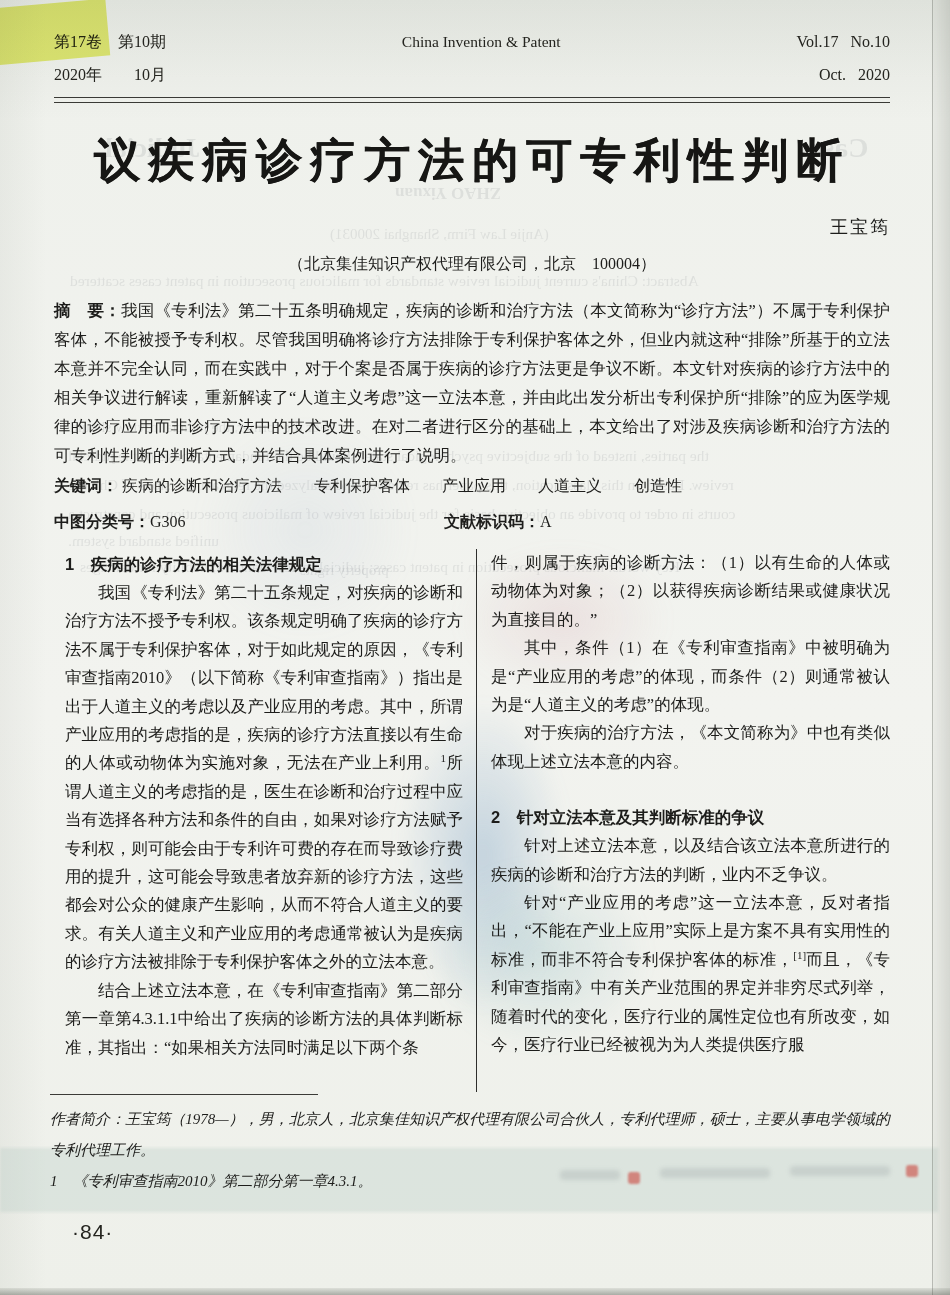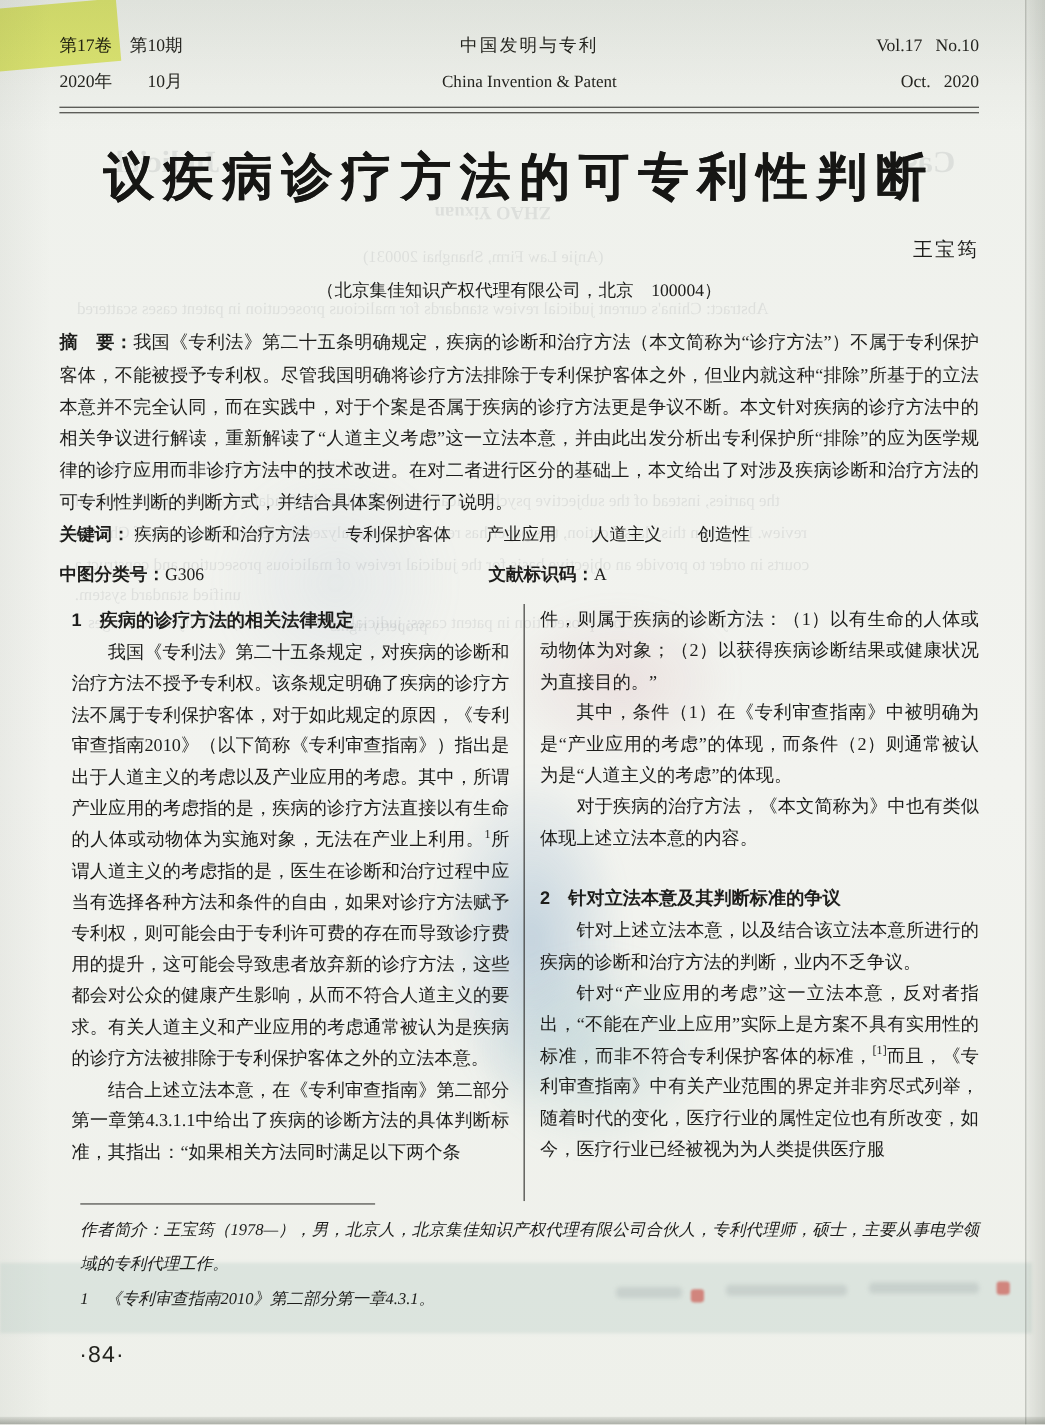--- a/index.html
+++ b/index.html
@@ -69,21 +69,21 @@
   .col-left{width:398px;padding-right:13px;border-right:1.1px solid #2e2e2c;}
   .col-right{width:399px;padding-left:14px;}
   .col p{margin:0;}
   .col p.indent{text-indent:2em;}
   .sec-h{font-family:"Liberation Sans","DejaVu Sans",sans-serif;font-weight:bold;
     font-size:16.5px;line-height:30px;margin:0;}
   .sec-h.gap-top{margin-top:26px;}
   sup{font-size:11px;line-height:0;}
 
   
-  .footer{position:absolute;left:73px;right:60px;top:1094px;z-index:2;}
+  .footer{position:absolute;left:50px;right:60px;top:1094px;z-index:2;}
   .footnote-rule{width:268px;border-top:1.2px solid #3b3b37;}
   .bio{margin-top:9px;font-size:15px;line-height:31px;font-style:italic;
     text-align:justify;text-justify:inter-character;}
   .fn{font-size:15px;line-height:30px;font-style:italic;}
   .page-number{position:absolute;left:72px;top:1220px;z-index:2;
     font-size:21px;letter-spacing:1px;font-family:"Liberation Sans","DejaVu Sans",sans-serif;color:#24241f;}
 
   
   .highlight-mark{position:absolute;left:-20px;top:4px;width:128px;height:57px;
     background:#e6ef58;opacity:0.8;transform:rotate(-5deg);
@@ -129,21 +129,20 @@
   <div class="tint-left"></div>
 
   <div class="content">
 
     <div class="journal-header">
       <div class="jh-left">
         <span>第17卷　第10期</span>
         <span>2020年　　10月</span>
       </div>
       <div class="jh-center">
-        <span class="cn">中国发明与专利</span>
         <span class="en">China Invention &amp; Patent</span>
       </div>
       <div class="jh-right">
         <span>Vol.17   No.10</span>
         <span>Oct.   2020</span>
       </div>
     </div>
 
     <div class="double-rule"></div>
 

